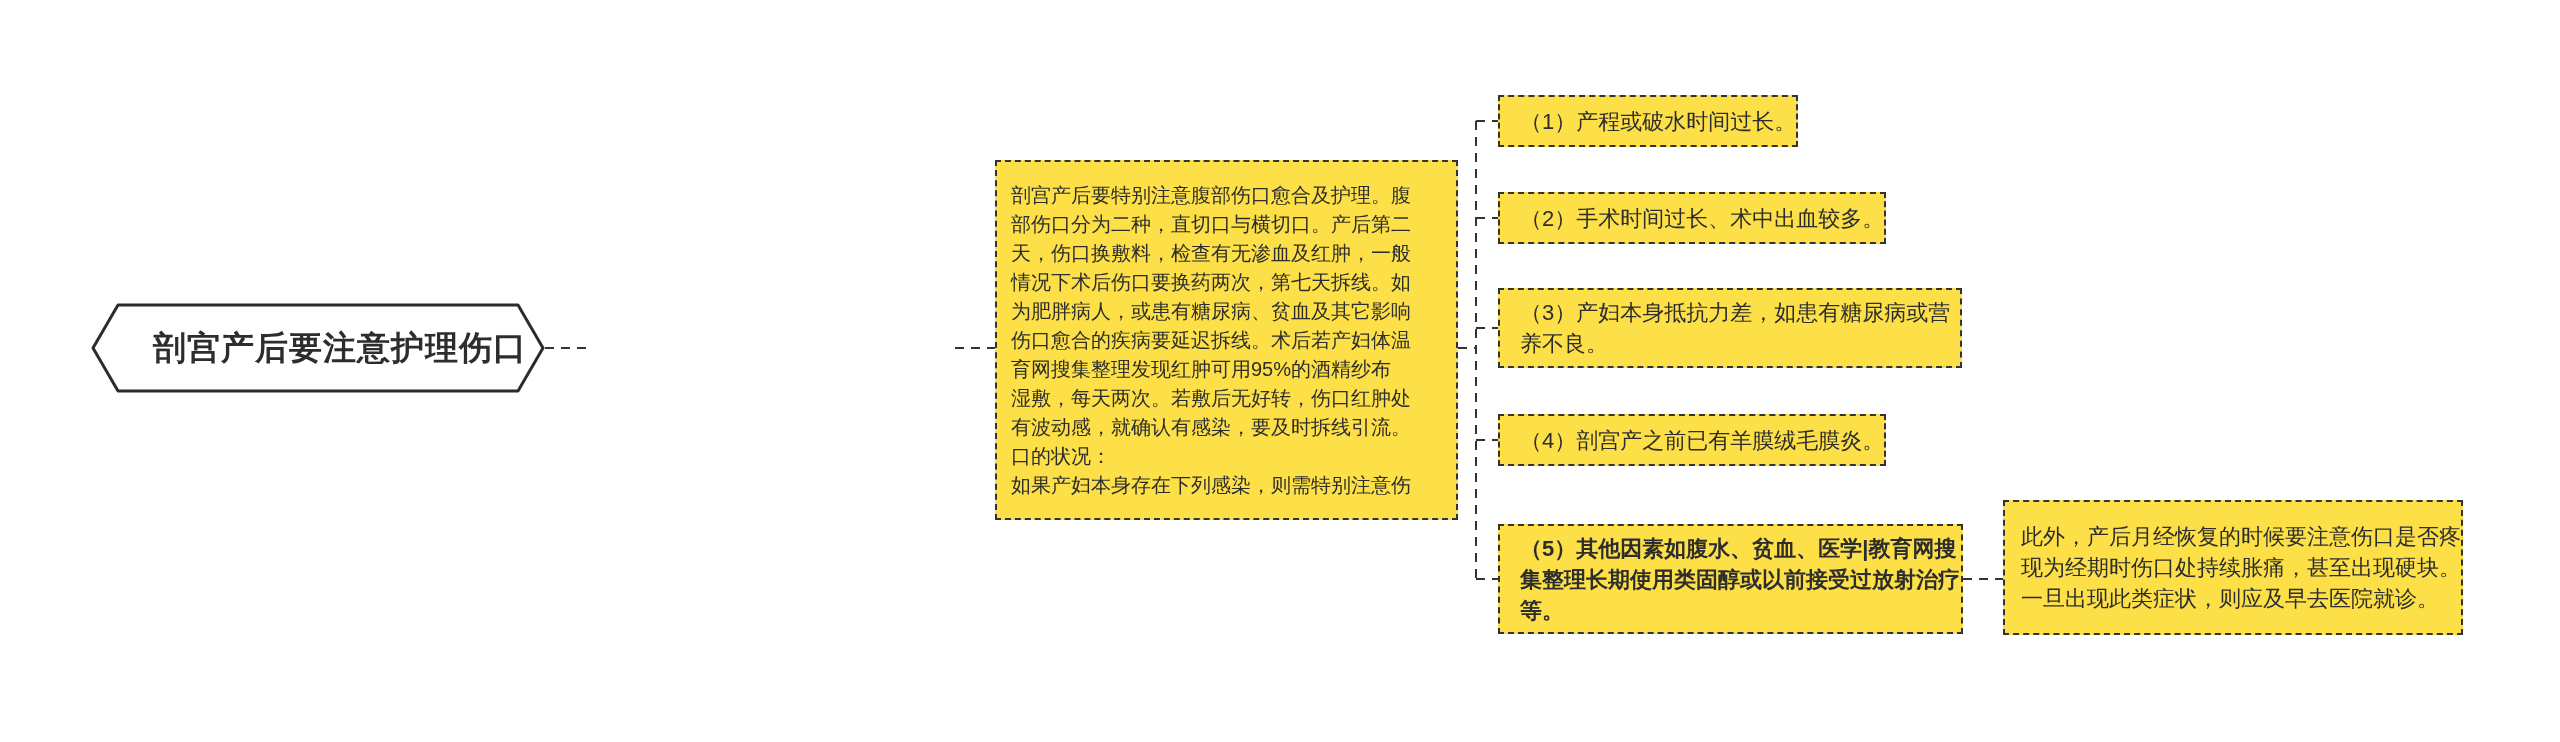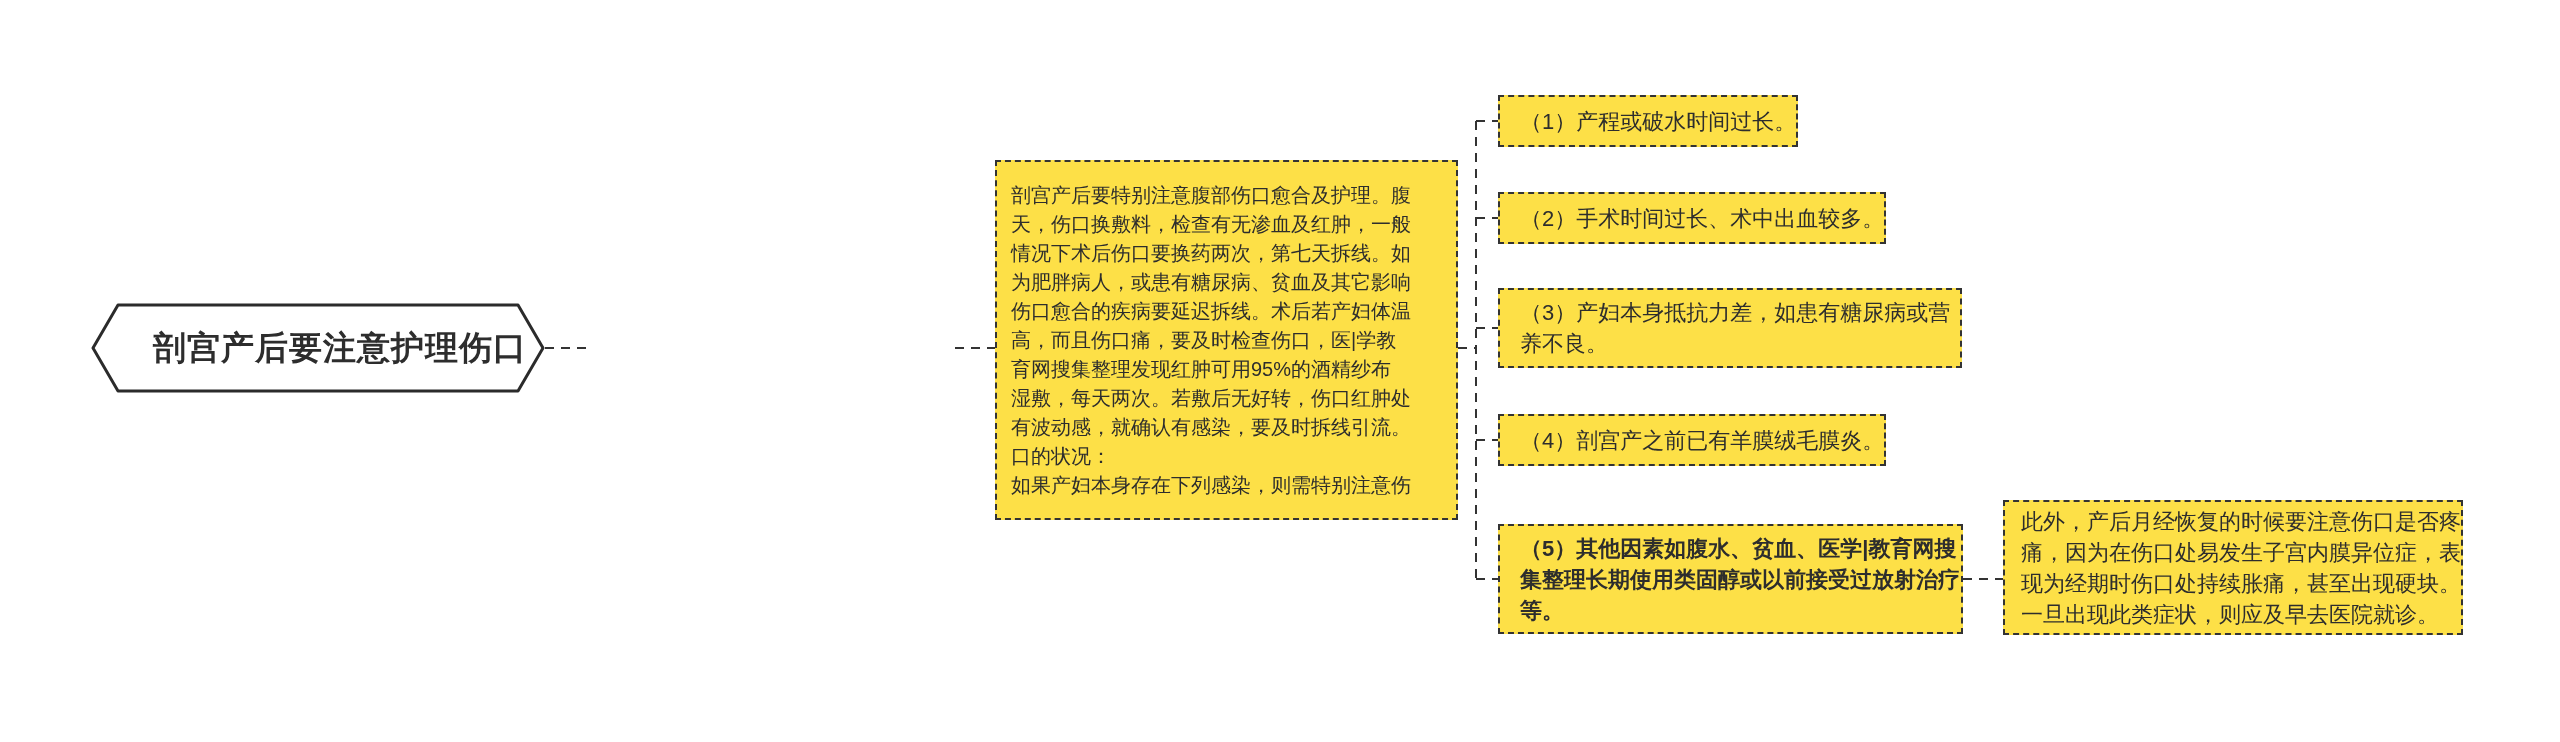--- a/index.html
+++ b/index.html
@@ -129,25 +129,25 @@
   <div class="node root-node">
     <svg class="root-shape" viewBox="0 0 454 90" xmlns="http://www.w3.org/2000/svg">
       <polygon points="27,2 427,2 452,45 427,88 27,88 2,45" fill="#ffffff" stroke="#2b2b2b" stroke-width="3" stroke-linejoin="round"></polygon>
     </svg>
     <span class="root-label">剖宫产后要注意护理伤口</span>
   </div>
 
 
   <div class="node dash intro-node lines">
       <div>剖宫产后要特别注意腹部伤口愈合及护理。腹</div>
+      <div>部伤口分为二种，直切口与横切口。产后第二</div>
       <div>天，伤口换敷料，检查有无渗血及红肿，一般</div>
       <div>情况下术后伤口要换药两次，第七天拆线。如</div>
       <div>为肥胖病人，或患有糖尿病、贫血及其它影响</div>
       <div>伤口愈合的疾病要延迟拆线。术后若产妇体温</div>
-      <div>高，而且伤口痛，要及时检查伤口，医|学教</div>
       <div>育网搜集整理发现红肿可用95%的酒精纱布</div>
       <div>湿敷，每天两次。若敷后无好转，伤口红肿处</div>
       <div>有波动感，就确认有感染，要及时拆线引流。</div>
       <div>口的状况：</div>
       <div>如果产妇本身存在下列感染，则需特别注意伤</div>
     </div>
 
   <div class="node dash factor-node factor-1 lines">
       <div>（1）产程或破水时间过长。</div>
     </div>
@@ -166,18 +166,17 @@
     </div>
 
   <div class="node dash factor-node factor-5 lines">
       <div>（5）其他因素如腹水、贫血、医学|教育网搜</div>
       <div>集整理长期使用类固醇或以前接受过放射治疗</div>
       <div>等。</div>
     </div>
 
   <div class="node dash note-node lines">
       <div>此外，产后月经恢复的时候要注意伤口是否疼</div>
-      <div>痛，因为在伤口处易发生子宫内膜异位症，表</div>
       <div>现为经期时伤口处持续胀痛，甚至出现硬块。</div>
       <div>一旦出现此类症状，则应及早去医院就诊。</div>
     </div>
 
 </div>
 
 </body></html>

